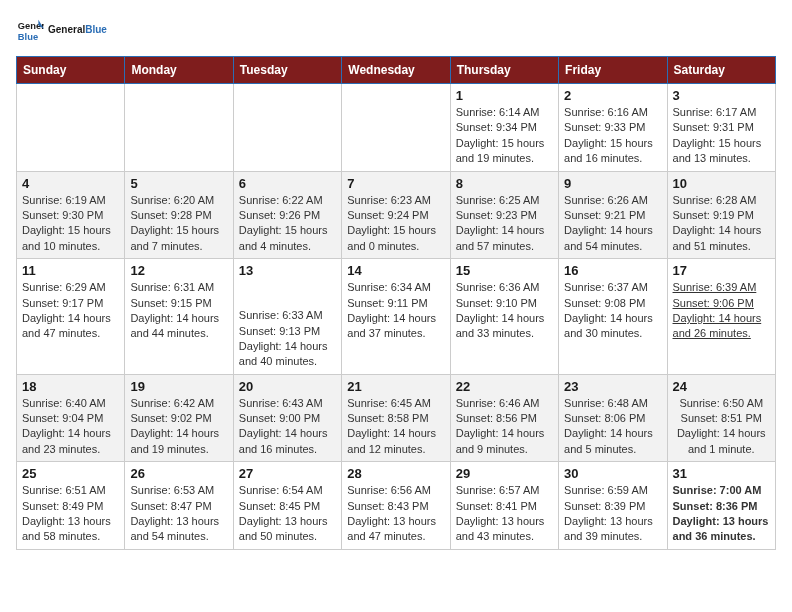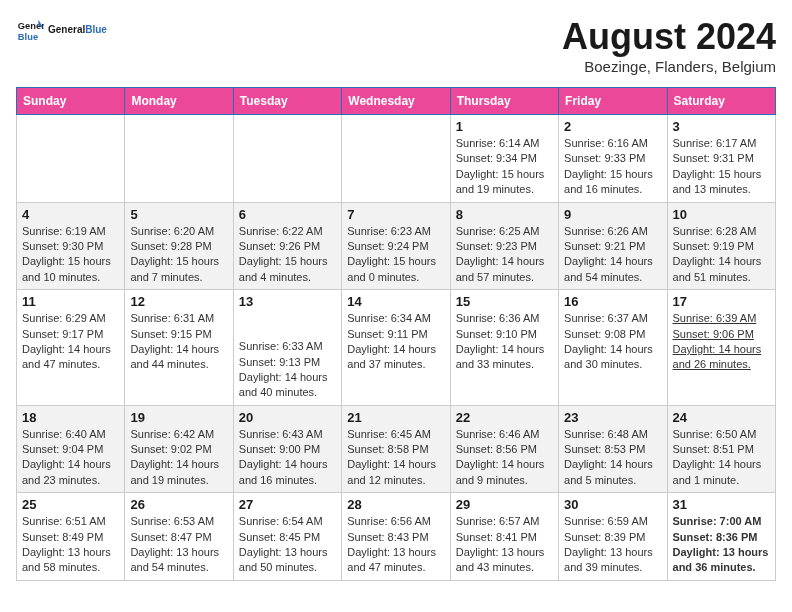--- a/index.html
+++ b/index.html
@@ -36,21 +36,21 @@
     .location {
       font-size: 15px;
       color: #333;
     }
     table {
       width: 100%;
       border-collapse: collapse;
       font-size: 11px;
     }
     thead tr th {
-      background-color: #ec4899;
+      background-color: #7f1d1d;
       color: #fff;
       text-align: left;
       padding: 6px 6px;
       font-size: 12px;
       font-weight: bold;
       border: 1px solid #2a6db5;
     }
     tbody tr td {
       border: 1px solid #ccc;
       vertical-align: top;
@@ -90,24 +90,20 @@
       <text x="2" y="14" font-size="10" font-weight="bold" fill="#1a1a1a">General</text>
       <text x="2" y="26" font-size="10" font-weight="bold" fill="#2a6db5">Blue</text>
       <polygon points="24,4 30,14 24,10" fill="#2a6db5"></polygon>
     </svg>
     <div>
       <div style="font-size:10px;font-weight:bold;line-height:1.2;">
         <span style="color:#1a1a1a;">General</span><span style="color:#2a6db5;">Blue</span>
       </div>
     </div>
   </div>
-  <div class="title-block">
-    <div class="month-year">August 2024</div>
-    <div class="location">Boezinge, Flanders, Belgium</div>
-  </div>
 </div>
 
 <table>
   <thead>
     <tr>
     <th>Sunday</th>
         <th>Monday</th>
         <th>Tuesday</th>
         <th>Wednesday</th>
         <th>Thursday</th>
@@ -277,27 +273,27 @@
         <td>
           <span class="day-num">22</span>
           <div class="day-info" style="white-space: pre-line;">Sunrise: 6:46 AM
 Sunset: 8:56 PM
 Daylight: 14 hours
 and 9 minutes.</div>
         </td>
         <td>
           <span class="day-num">23</span>
           <div class="day-info" style="white-space: pre-line;">Sunrise: 6:48 AM
-Sunset: 8:53 PM
+Sunset: 8:06 PM
 Daylight: 14 hours
 and 5 minutes.</div>
         </td>
         <td>
           <span class="day-num">24</span>
-          <div class="day-info" style="white-space: pre-line;">Sunrise: 6:50 AM
+          <div class="day-info" style="white-space: pre-line; text-align: center;">Sunrise: 6:50 AM
 Sunset: 8:51 PM
 Daylight: 14 hours
 and 1 minute.</div>
         </td>
       </tr>
       <tr>
         <td>
           <span class="day-num">25</span>
           <div class="day-info" style="white-space: pre-line;">Sunrise: 6:51 AM
 Sunset: 8:49 PM

